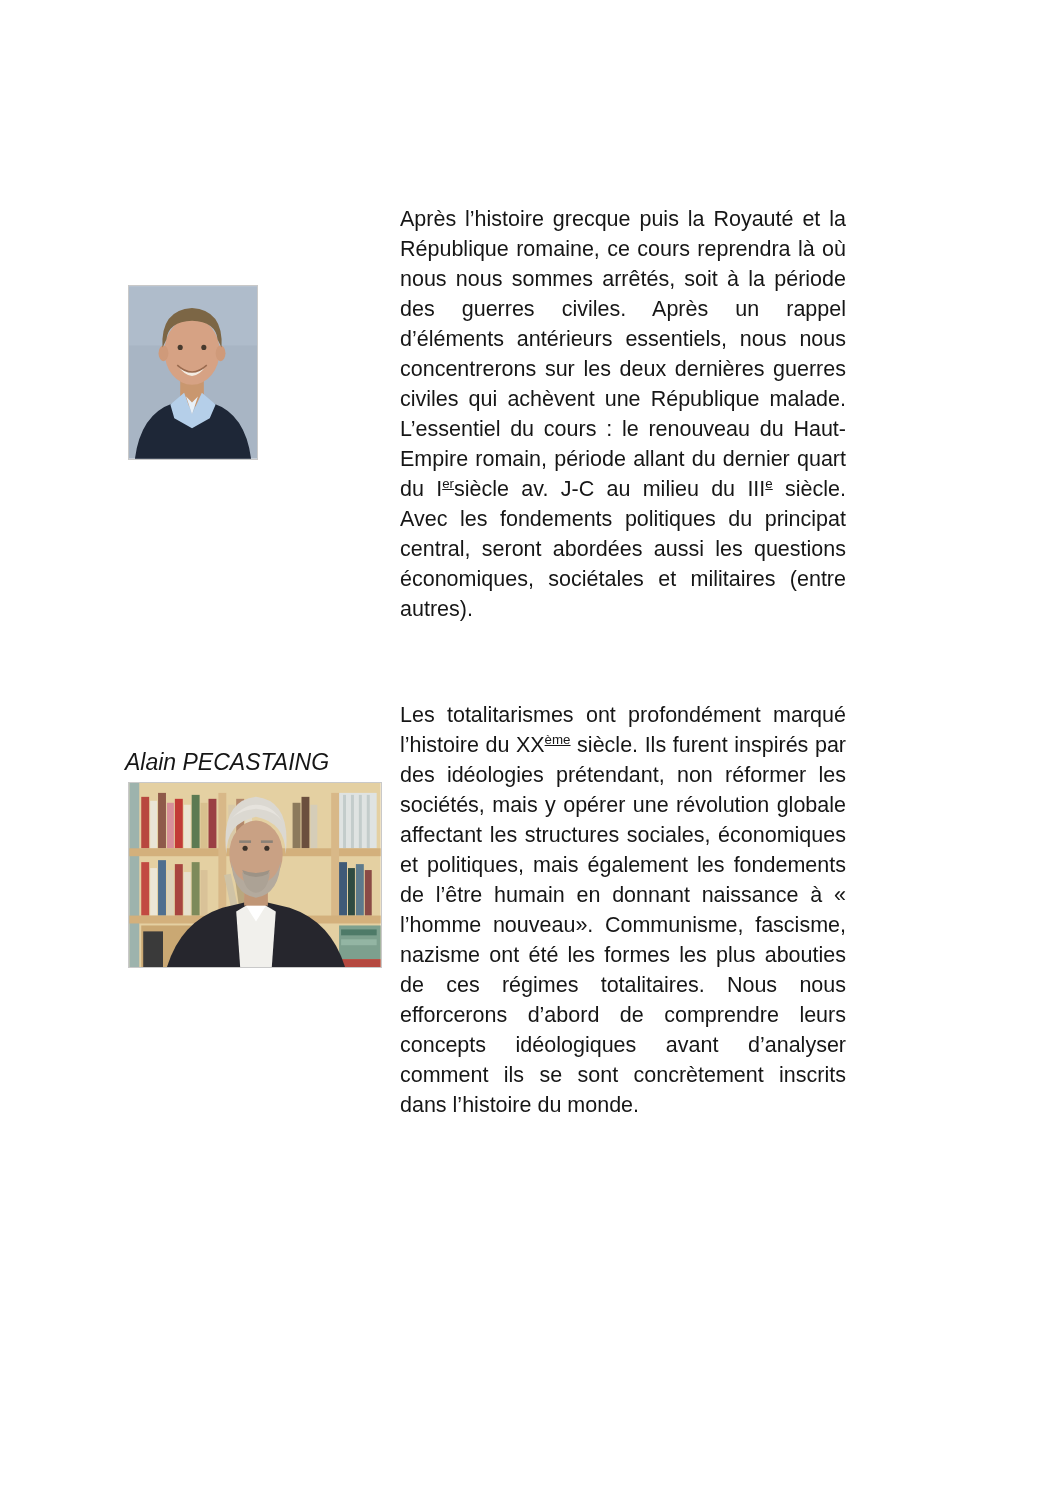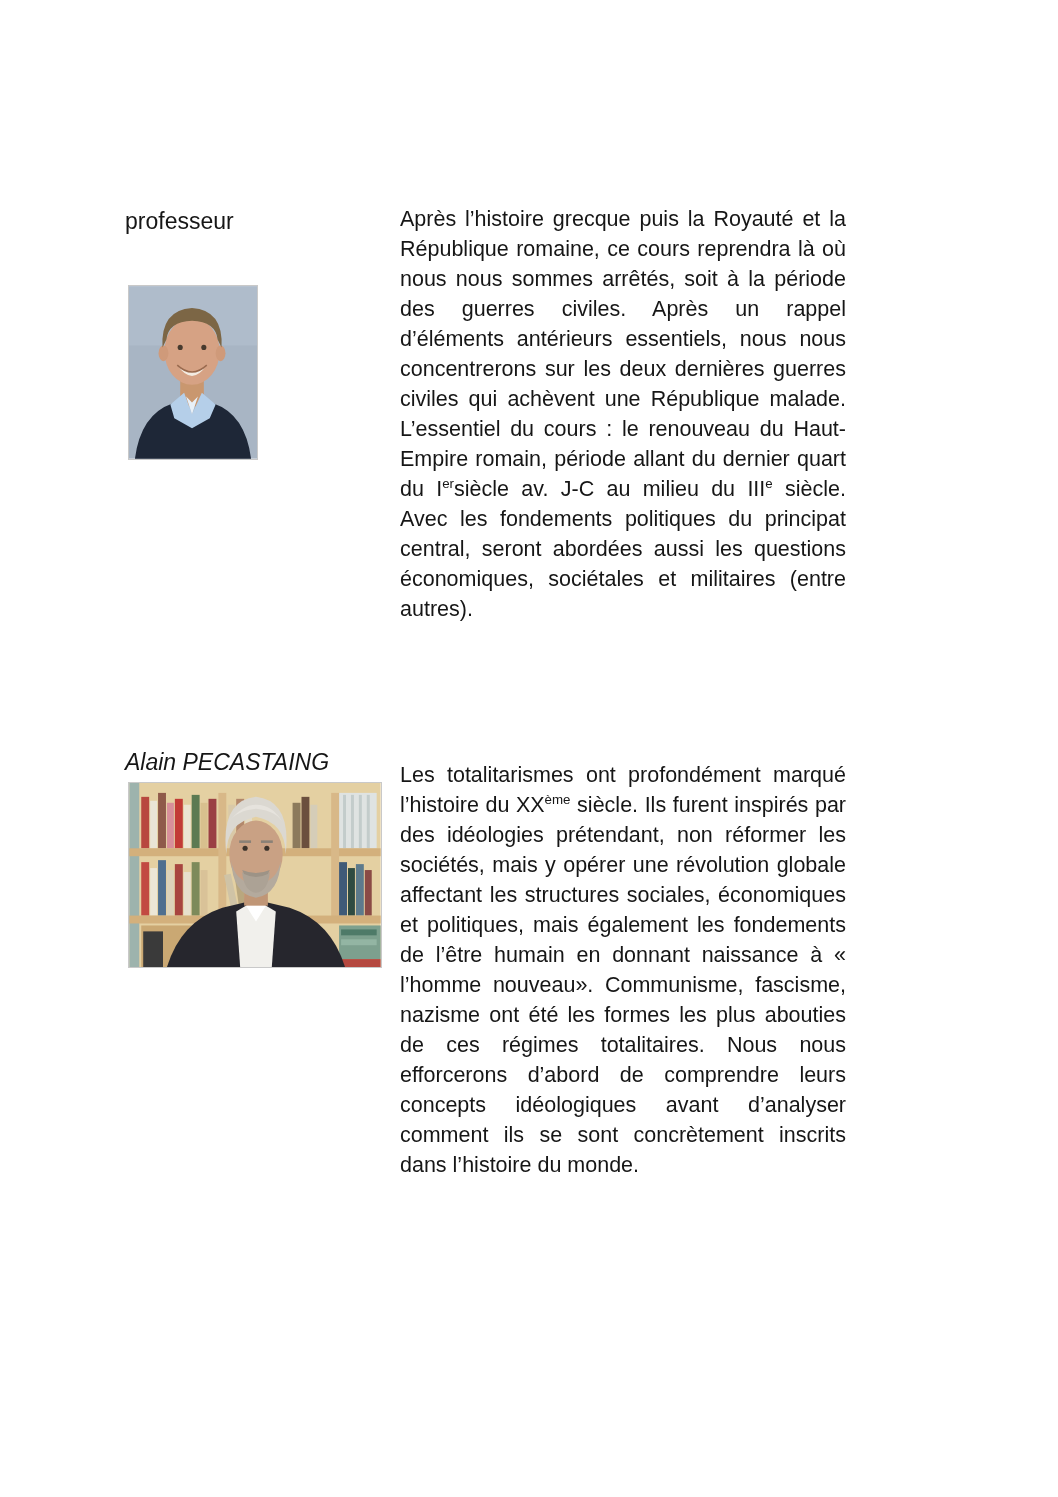--- a/index.html
+++ b/index.html
@@ -37,36 +37,36 @@
     line-height: 30px;
     text-align: justify;
     text-align-last: left;
     color: #161616;
     margin: 0;
   }
   .desc sup {
     font-size: 0.62em;
     line-height: 0;
     vertical-align: super;
+    text-decoration: underline;
   }
   #name1 { left: 125px; top: 203px; }
   #photo1 { left: 128px; top: 285px; }
   #desc1  { left: 400px; top: 204px; width: 446px; }
   #name2 { left: 125px; top: 744px; font-style: italic; }
   #photo2 { left: 128px; top: 782px; }
-  #desc2  { left: 400px; top: 760px; width: 446px; }
+  #desc2  { left: 400px; top: 700px; width: 446px; }
 </style>
 </head>
 <body>
 
 <div class="page">
 
   <section>
     <div class="name-block" id="name1">
-      <div>professeur</div>
     </div>
 
     <div class="photo" id="photo1">
       <svg width="130" height="175" viewBox="0 0 130 175" xmlns="http://www.w3.org/2000/svg">
         <rect width="130" height="175" fill="#a8b5c4"></rect>
         <rect width="130" height="60" fill="#afbccb"></rect>
 
         <rect x="52" y="92" width="24" height="30" fill="#c9976f"></rect>
 
         <path d="M6,175 Q12,130 44,119 L56,114 L64,136 L74,114 L86,119 Q118,130 124,175 Z" fill="#1e2737"></path>

